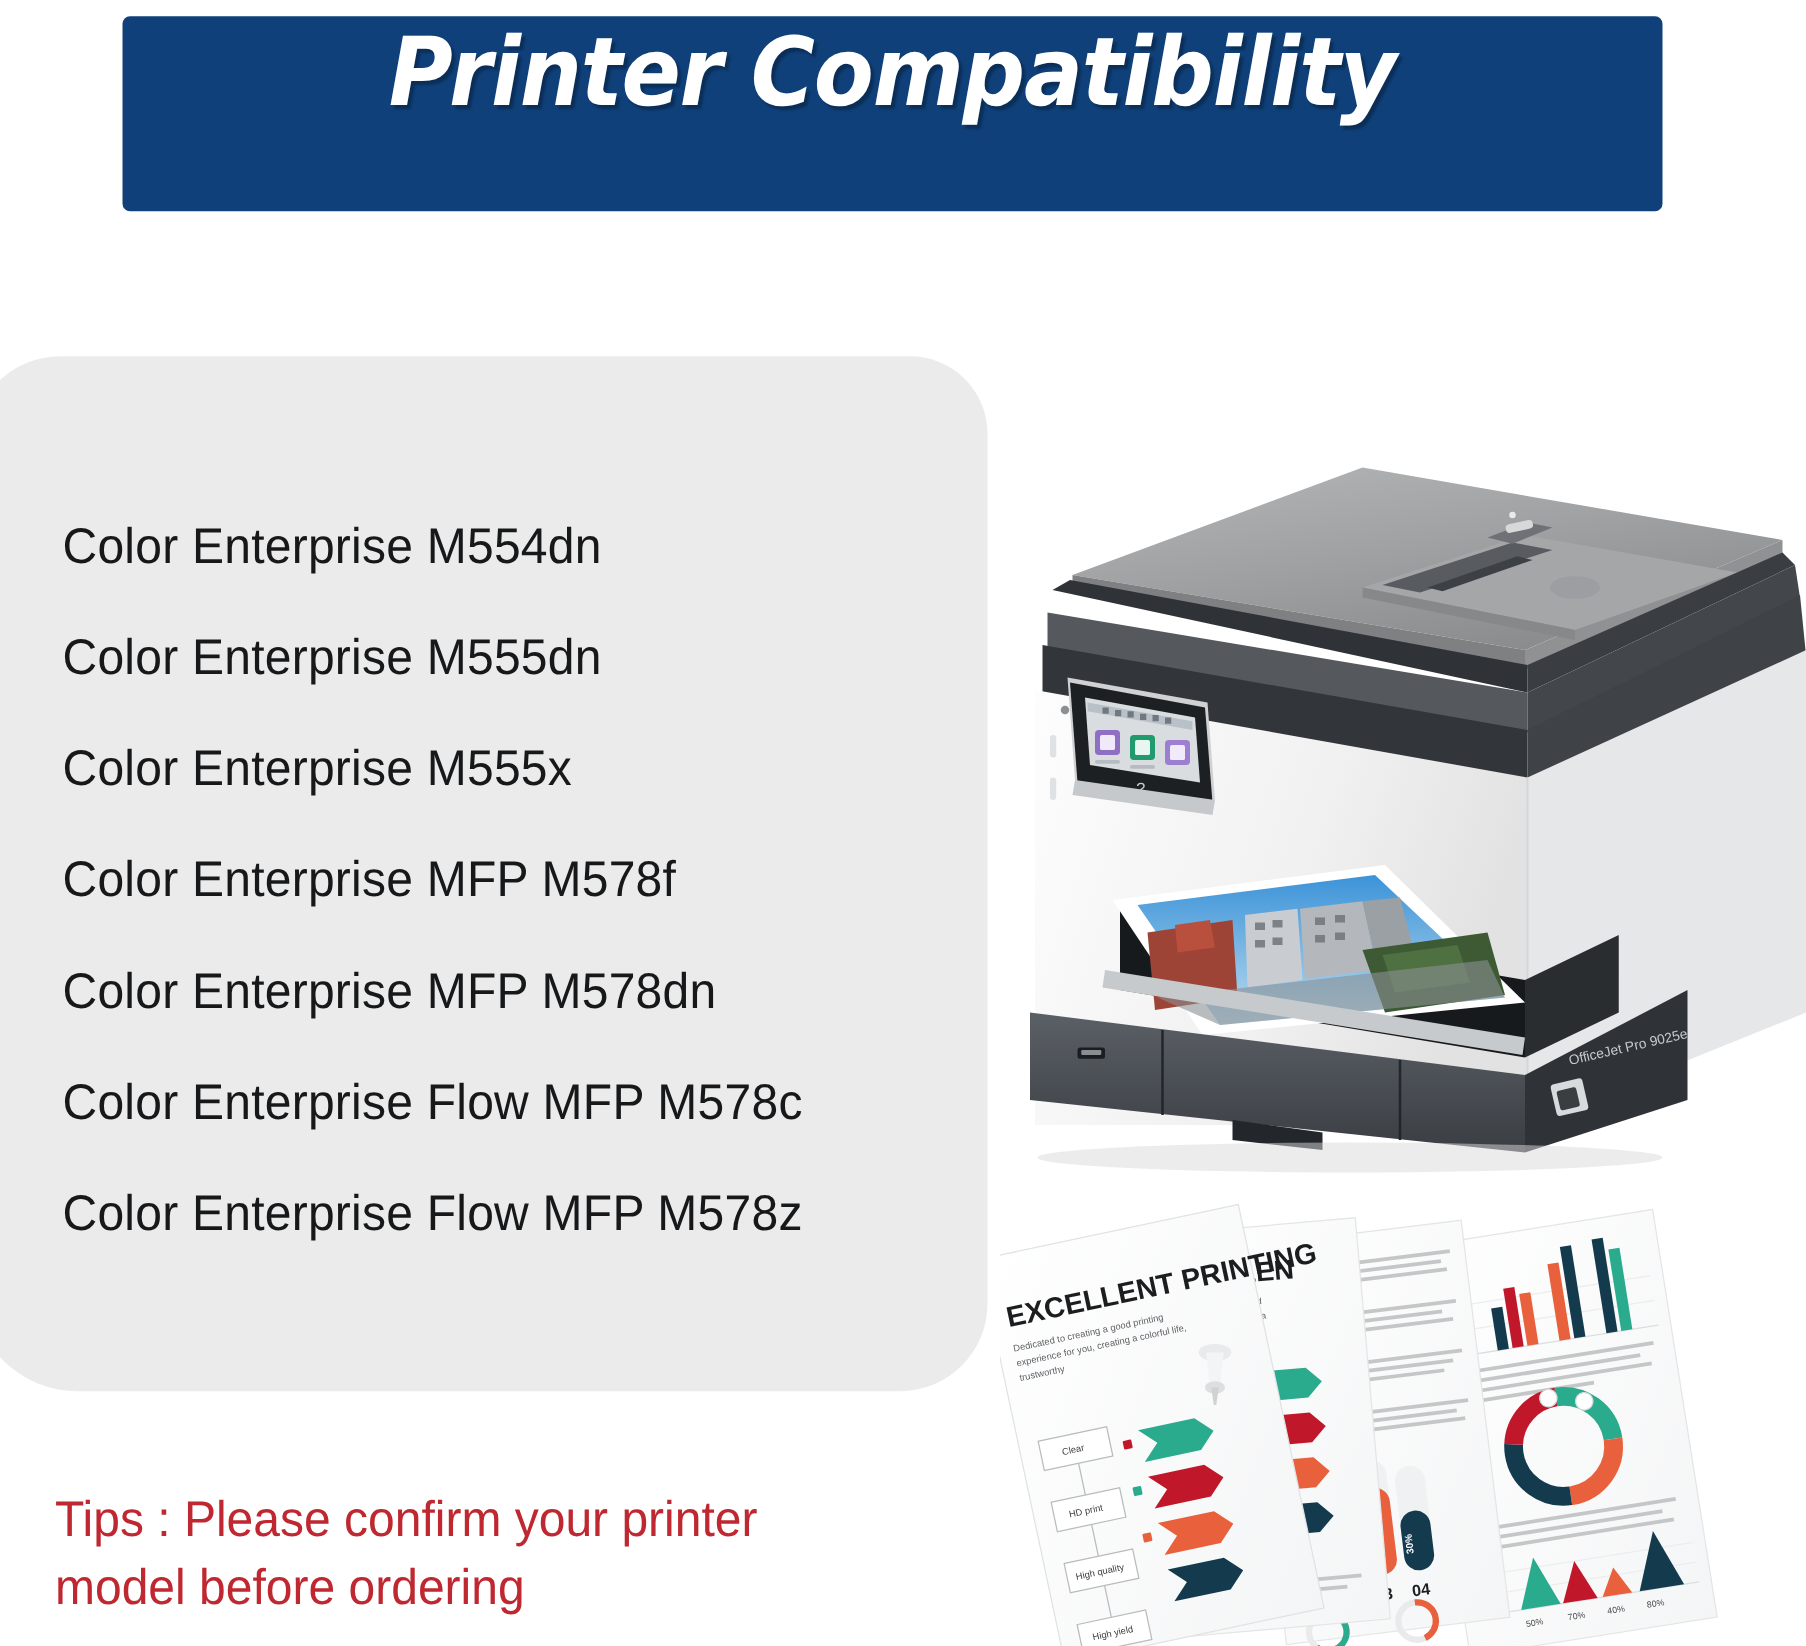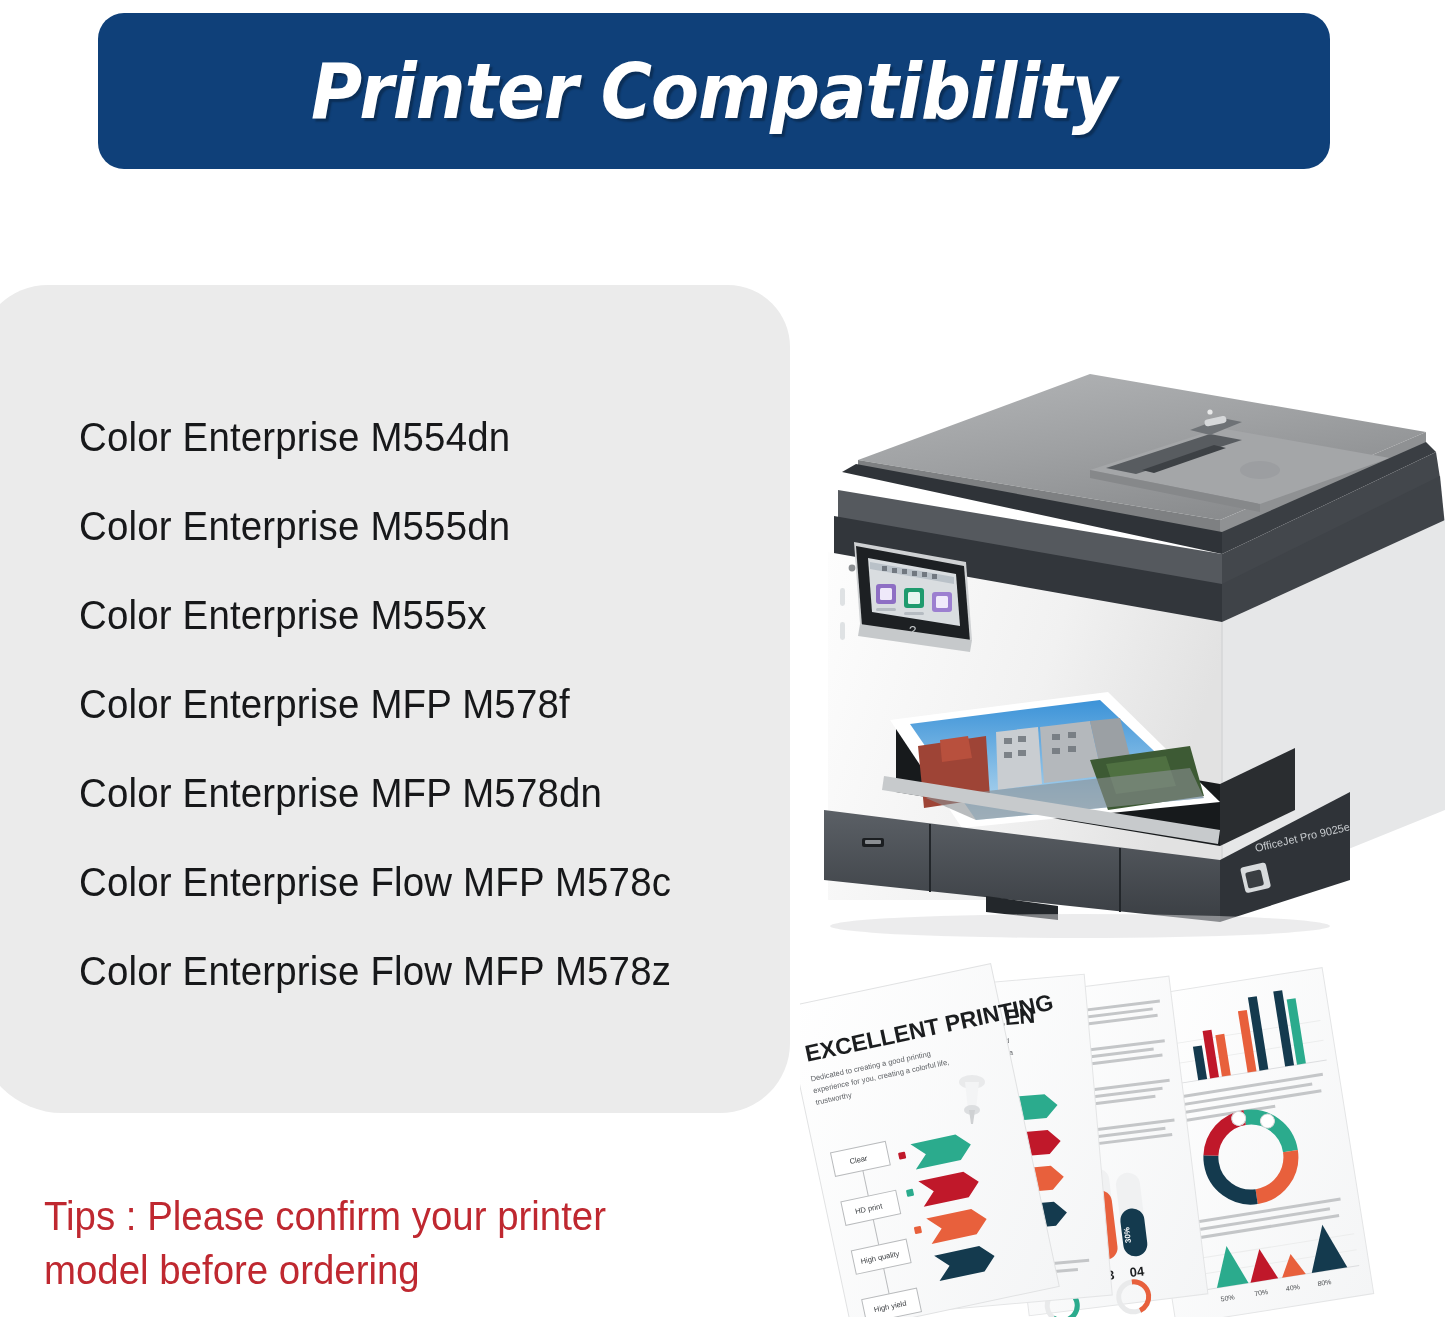--- a/index.html
+++ b/index.html
@@ -10,22 +10,22 @@
     position:relative;
     overflow:hidden;
   }
 
   
   #header-banner{
     position:absolute;
     left:98px; top:13px;
     width:1232px; height:156px;
     background:#0f4079;
-    border-radius:26px;
-    display:flex; align-items:center; justify-content:center;
+    border-radius:6px;
+    display:flex; align-items:flex-start; justify-content:center;
   }
   #header-title{
     color:#ffffff;
     font-family:"DejaVu Sans", sans-serif;
     font-weight:bold;
     font-style:italic;
     font-size:76px;
     letter-spacing:-1px;
     transform:scaleX(0.92);
     text-shadow:3px 3px 2px rgba(0,0,0,0.28);
@@ -38,21 +38,20 @@
     left:-22px; top:285px;
     width:812px; height:828px;
     background:#ebebeb;
     border-radius:70px 62px 70px 84px;
   }
   #model-list{
     position:absolute;
     left:72px; top:130px;
     width:700px;
     list-style:none;
-    margin-left:29px;
   }
   #model-list li{
     font-family:"Liberation Sans", sans-serif;
     font-size:40px;
     color:#17181a;
     letter-spacing:0.2px;
     transform:scaleX(0.96);
     transform-origin:left center;
     margin-bottom:44px;
     white-space:nowrap;

